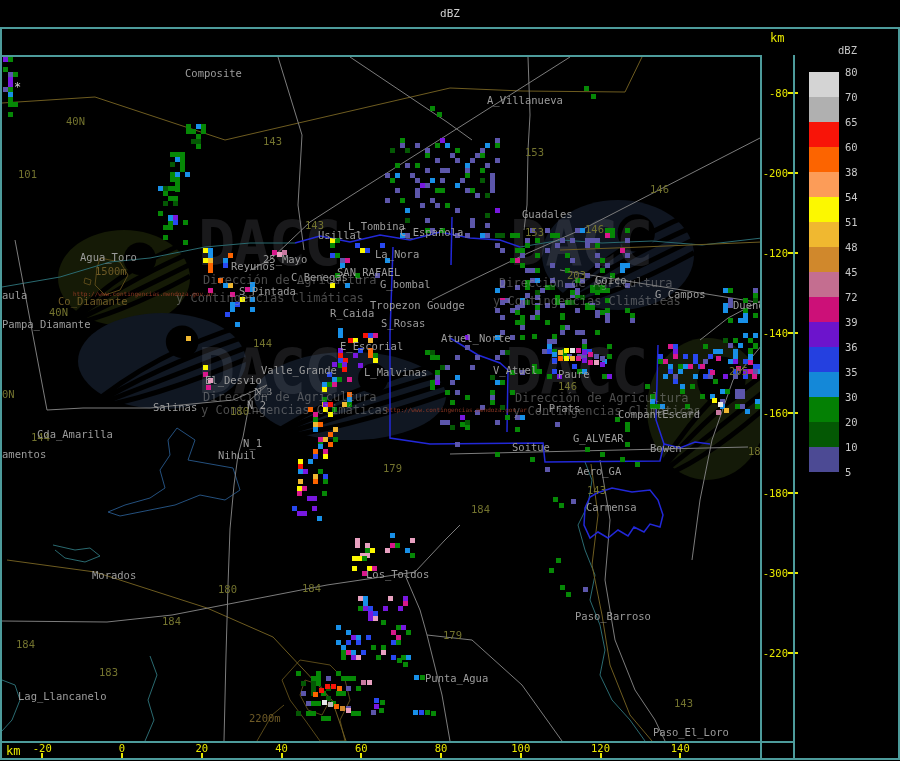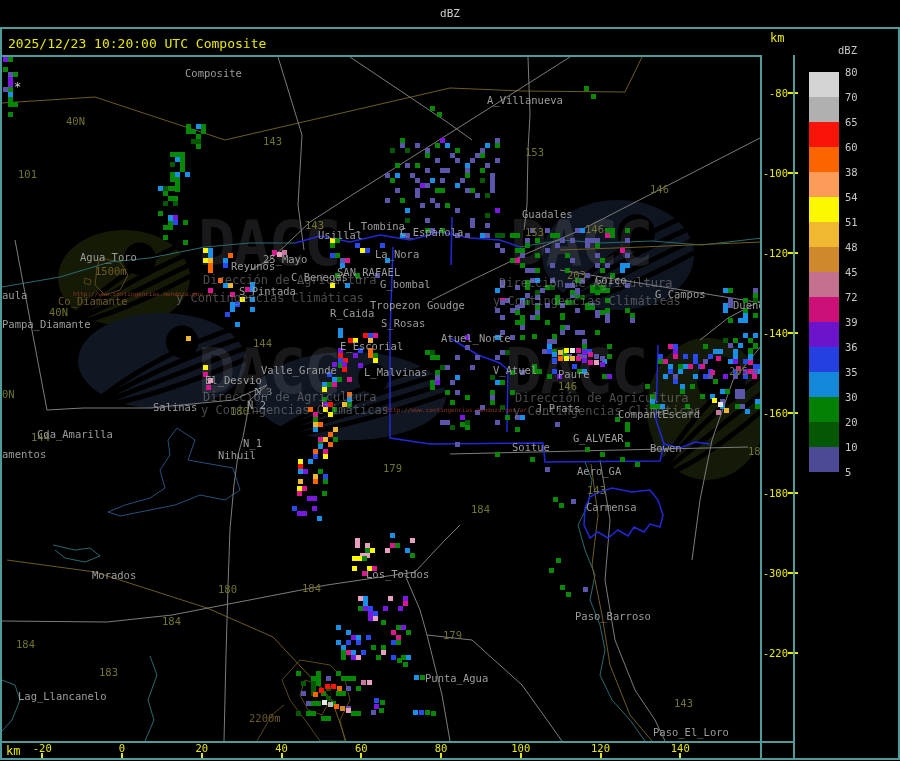--- a/index.html
+++ b/index.html
@@ -30,21 +30,20 @@
   .sw{position:absolute;left:809px;width:30px;height:25px;}
   .sw-lbl{position:absolute;left:845px;color:#c8c8c8;font-size:10.5px;line-height:1;}
   .legend-title{position:absolute;left:838px;top:44px;color:#c8c8c8;font-size:10.5px;}
 </style>
 </head>
 <body>
 
 <div class="screen">
 
   <div class="title-top">dBZ</div>
-  <div class="timestamp">2025/12/23 10:20:00 UTC Composite</div>
   <div class="km-right">km</div>
 
   <div id="map">
     <svg id="leafsvg" width="758" height="686">
         <g>
           <ellipse cx="122" cy="223" rx="66" ry="48" fill="#151a06"></ellipse>
           <path d="M 62.6 271 Q 115.4 214.36 188 186.52" stroke="#000" stroke-width="5" fill="none"></path>
           <path d="M 62.6 271 Q 115.4 229.72 188 198.04" stroke="#000" stroke-width="5" fill="none"></path>
           <path d="M 62.6 271 Q 115.4 245.07999999999998 188 209.56" stroke="#000" stroke-width="5" fill="none"></path>
           <path d="M 62.6 271 Q 115.4 260.44 188 221.07999999999998" stroke="#000" stroke-width="5" fill="none"></path>
@@ -1142,21 +1141,21 @@
       <div class="xtick-lbl" style="left: 504.75px;">100</div>
       <div class="xtick" style="left: 519.75px;"></div>
       <div class="xtick-lbl" style="left: 584.5px;">120</div>
       <div class="xtick" style="left: 599.5px;"></div>
       <div class="xtick-lbl" style="left: 664.25px;">140</div>
       <div class="xtick" style="left: 679.25px;"></div>
     </div>
   <div id="yaxis">
       <div class="ytick-lbl" style="top: 88px;">-80</div>
       <div class="ytick" style="top: 92px;"></div>
-      <div class="ytick-lbl" style="top: 168px;">-100</div>
+      <div class="ytick-lbl" style="top: 168px;">-200</div>
       <div class="ytick" style="top: 172px;"></div>
       <div class="ytick-lbl" style="top: 248px;">-120</div>
       <div class="ytick" style="top: 252px;"></div>
       <div class="ytick-lbl" style="top: 328px;">-140</div>
       <div class="ytick" style="top: 332px;"></div>
       <div class="ytick-lbl" style="top: 408px;">-160</div>
       <div class="ytick" style="top: 412px;"></div>
       <div class="ytick-lbl" style="top: 488px;">-180</div>
       <div class="ytick" style="top: 492px;"></div>
       <div class="ytick-lbl" style="top: 568px;">-300</div>

